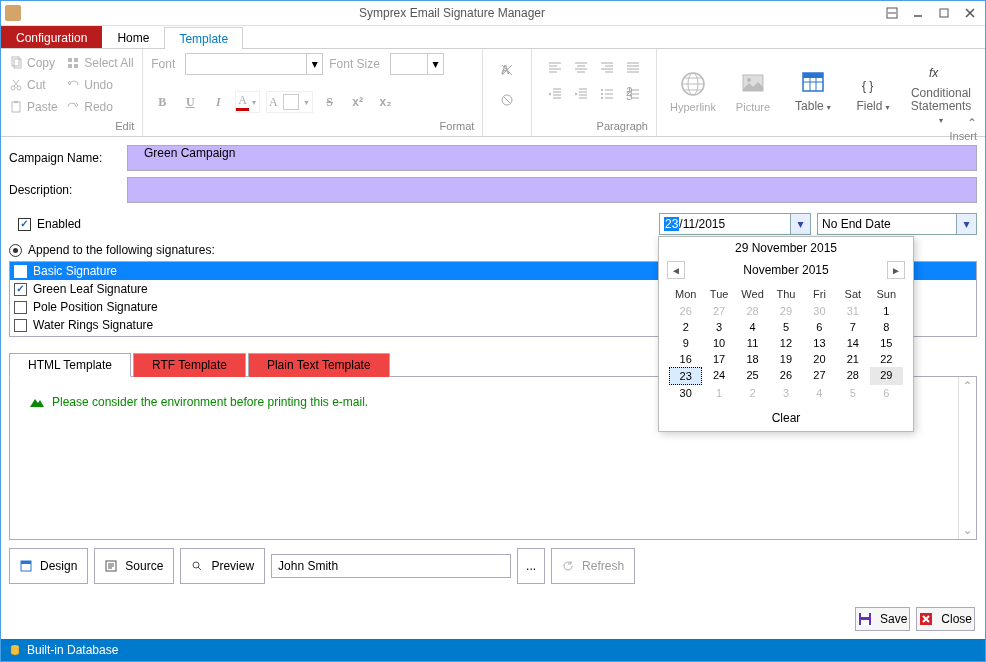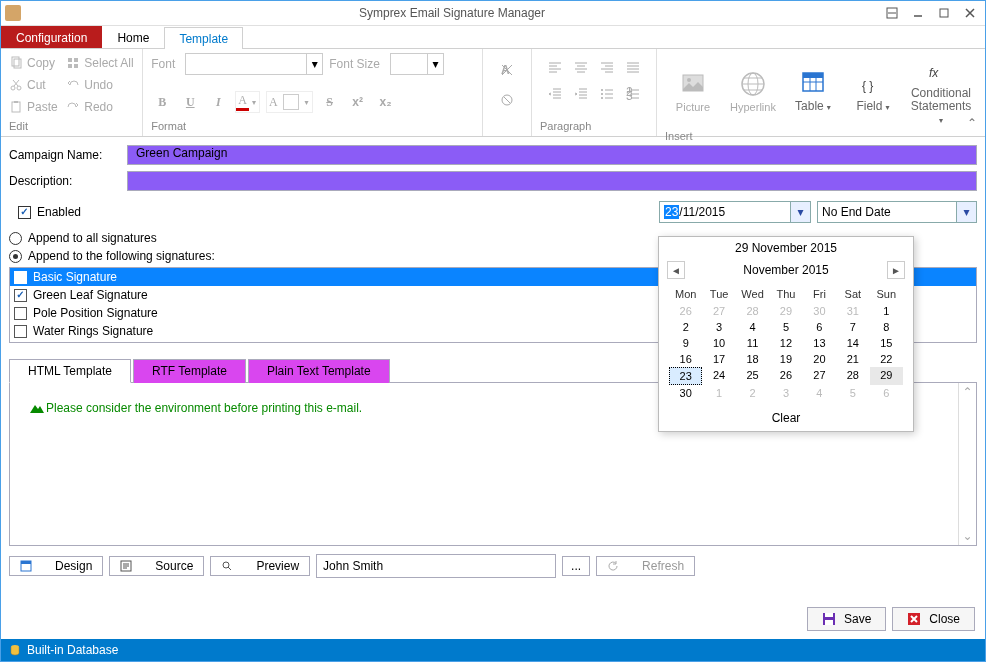--- a/index.html
+++ b/index.html
@@ -8,21 +8,21 @@
 .title-icon{width:16px;height:16px;background:#d4a568;margin-right:6px;border-radius:2px}
 .title-text{flex:1;text-align:center;color:#555}
 .win-btn{width:22px;height:18px;display:flex;align-items:center;justify-content:center;color:#555;cursor:pointer;margin-left:4px}
 .win-btn svg{width:12px;height:12px}
 .menubar{height:23px;display:flex;align-items:stretch;background:#fff;border-bottom:1px solid #d0d0d0}
 .menu-tab{padding:0 14px;display:flex;align-items:center;cursor:pointer;border:1px solid transparent;border-bottom:none}
 .menu-tab.config{background:#b91c1c;color:#fff}
 .menu-tab.active{border-color:#d0d0d0;background:#fff;color:#007acc;position:relative;top:1px}
 .ribbon{height:88px;background:#fff;display:flex;border-bottom:1px solid #d0d0d0;position:relative}
 .ribbon-group{border-right:1px solid #e0e0e0;padding:4px 8px;display:flex;flex-direction:column;justify-content:space-between}
-.group-label{text-align:left;color:#888;font-size:11px;padding-top:2px}
+.group-label{text-align:right;color:#888;font-size:11px;padding-top:2px}
 .edit-grid{display:grid;grid-template-columns:auto auto;gap:2px 8px}
 .edit-item{display:flex;align-items:center;gap:4px;color:#aaa;height:20px}
 .edit-item svg{width:14px;height:14px}
 .format-top{display:flex;align-items:center;gap:6px;margin-bottom:16px}
 .format-bottom{display:flex;align-items:center;gap:6px}
 .combo{display:flex;align-items:center;border:1px solid #ccc;height:22px;background:#fff}
 .combo-label{color:#aaa;margin-right:4px}
 .combo-box{width:120px;height:20px}
 .combo-arrow{width:16px;height:100%;display:flex;align-items:center;justify-content:center;border-left:1px solid #ccc}
 .fmt-btn{width:22px;height:22px;display:flex;align-items:center;justify-content:center;color:#aaa;font-weight:bold;cursor:pointer}
@@ -32,52 +32,52 @@
 .para-btn{display:flex;align-items:center;justify-content:center;color:#aaa}
 .insert-items{display:flex;gap:4px}
 .insert-btn{display:flex;flex-direction:column;align-items:center;justify-content:center;width:56px;color:#666;cursor:pointer;padding:2px 4px}
 .insert-btn.gray{color:#aaa}
 .insert-btn svg{width:30px;height:30px;margin-bottom:2px}
 .insert-btn .lbl{font-size:11px;text-align:center;line-height:1.1}
 .collapse-arrow{position:absolute;right:8px;bottom:6px;color:#777;cursor:pointer}
 .content{padding:8px;background:#fff}
 .form-row{display:flex;align-items:center;margin-bottom:6px}
 .form-label{width:118px;color:#000000}
-.form-input{flex:1;height:20px;border:1px solid #aab;padding:0 8px;background:#8b5cf6}
+.form-input{flex:1;height:26px;border:1px solid #aab;padding:0 16px;background:#c4b5fd}
 .check-row{display:flex;align-items:center;margin:8px 9px}
 .checkbox{width:13px;height:13px;border:1px solid #333;margin-right:6px;display:flex;align-items:center;justify-content:center;background:#fff}
 .checkbox.checked::after{content:"✓";font-size:10px;color:#1a5fb4;font-weight:bold;line-height:1}
 .radio{width:13px;height:13px;border:1px solid #333;border-radius:50%;margin-right:6px;display:flex;align-items:center;justify-content:center;background:#fff}
 .radio.checked::after{content:"";width:5px;height:5px;background:#333;border-radius:50%}
 .date-combo{display:flex;align-items:center;height:22px;border:1px solid #8aa;background:#fff}
 .date-text{width:130px;padding:0 4px}
 .date-text .sel{background:#0a84ff;color:#fff;padding:0 1px}
 .date-arrow{width:20px;height:100%;background:#e7efff;border-left:1px solid #8aa;display:flex;align-items:center;justify-content:center;cursor:pointer;color:#2a4aa3}
 .radio-row{display:flex;align-items:center;margin:4px 0}
 .listbox{border:1px solid #aab;background:#fff;margin:4px 0 15px 0;height:76px;overflow:hidden}
 .list-item{display:flex;align-items:center;padding:1px 4px;height:18px}
 .list-item.selected{background:#0a84ff;color:#fff}
 .list-check{width:13px;height:13px;border:1px solid #555;margin-right:6px;background:#fff;display:flex;align-items:center;justify-content:center}
 .list-item.selected .list-check{border-color:#fff}
 .list-check.checked::after{content:"✓";font-size:10px;color:#1a5fb4;font-weight:bold;line-height:1}
 .tmpl-tabs{display:flex;margin-top:12px;border-bottom:1px solid #aab}
-.tmpl-tab{padding:4px 18px;border:1px solid #aab;border-bottom:none;background:#d946ef;margin-right:2px;cursor:pointer;position:relative;top:1px}
+.tmpl-tab{padding:4px 18px;border:1px solid #aab;border-bottom:none;background:#ef4444;margin-right:2px;cursor:pointer;position:relative;top:1px}
 .tmpl-tab.active{background:#fff;border-bottom:1px solid #fff}
 .editor{border:1px solid #aab;border-top:none;height:163px;background:#fff;padding:18px;display:flex;position:relative}
 .editor-content{flex:1}
-.env-line{display:flex;align-items:flex-start;color:#078a00;}
+.env-line{display:flex;align-items:flex-start;color:#078a00;gap:6px}
 .env-icon{width:18px;height:14px}
 .editor-scroll{width:18px;border-left:1px solid #ddd;display:flex;flex-direction:column;justify-content:space-between;align-items:center;color:#aaa;padding:2px 0;margin:-18px -18px -18px 0}
 .bottom-toolbar{display:flex;align-items:center;gap:6px;margin-top:8px}
-.tb-btn{display:flex;align-items:center;gap:23px;height:20px;border:1px solid #aab;background:#fff;padding:0 10px;cursor:pointer}
+.tb-btn{display:flex;align-items:center;gap:8px;height:36px;border:1px solid #aab;background:#fff;padding:0 10px;cursor:pointer}
 .tb-btn.gray{color:#999}
 .tb-btn svg{width:12px;height:12px}
 .name-box{height:24px;border:1px solid #aab;padding:0 6px;width:240px;display:flex;align-items:center}
 .footer-btns{position:absolute;right:10px;bottom:30px;display:flex;gap:6px}
-.footer-btn{display:flex;align-items:center;gap:8px;height:24px;border:1px solid #aab;background:#f6f6f6;padding:0 14px;cursor:pointer}
+.footer-btn{display:flex;align-items:center;gap:8px;height:24px;border:1px solid #aab;background:#f6f6f6;padding:0 2px;cursor:pointer}
 .footer-btn svg{width:14px;height:14px}
 .statusbar{position:absolute;bottom:0;left:0;right:0;height:22px;background:#007acc;color:#fff;display:flex;align-items:center;padding:0 8px;gap:6px}
 .statusbar svg{width:12px;height:12px}
 .calendar{position:absolute;top:235px;left:657px;width:256px;background:#fff;border:1px solid #bbb;box-shadow:2px 2px 8px rgba(0,0,0,.2);z-index:100}
 .cal-header{text-align:center;padding:4px 0;font-size:12px}
 .cal-nav{display:flex;align-items:center;justify-content:space-between;padding:2px 8px}
 .cal-nav-btn{width:18px;height:18px;border:1px solid #ccc;display:flex;align-items:center;justify-content:center;cursor:pointer;font-size:10px;color:#555}
 .cal-month{font-size:12px}
 .cal-grid{display:grid;grid-template-columns:repeat(7,1fr);text-align:center;padding:4px 10px}
 .cal-dow{font-size:11px;color:#333;padding:3px 0}
@@ -278,33 +278,33 @@
           </svg>
         </div>
     </div>
     <div class="group-label">Paragraph</div>
   </div>
 
   <div class="ribbon-group" style="flex:1;border-right:none">
     <div class="insert-items">
       <div class="insert-btn gray">
           <svg viewBox="0 0 30 30">
+            <circle cx="15" cy="15" r="11" fill="none" stroke="#bbb" stroke-width="1.5"></circle>
+            <ellipse cx="15" cy="15" rx="5" ry="11" fill="none" stroke="#bbb"></ellipse>
+            <path d="M4 15h22M6 9h18M6 21h18" stroke="#bbb"></path>
+          </svg>
+          <span class="lbl">Hyperlink</span>
+        </div>
+      <div class="insert-btn gray">
+          <svg viewBox="0 0 30 30">
             <rect x="5" y="6" width="20" height="16" fill="#ddd" stroke="#bbb"></rect>
             <circle cx="11" cy="11" r="2" fill="#bbb"></circle>
             <path d="M5 20l6-6 4 4 5-5 5 5v4H5z" fill="#bbb"></path>
           </svg>
           <span class="lbl">Picture</span>
-        </div>
-      <div class="insert-btn gray">
-          <svg viewBox="0 0 30 30">
-            <circle cx="15" cy="15" r="11" fill="none" stroke="#bbb" stroke-width="1.5"></circle>
-            <ellipse cx="15" cy="15" rx="5" ry="11" fill="none" stroke="#bbb"></ellipse>
-            <path d="M4 15h22M6 9h18M6 21h18" stroke="#bbb"></path>
-          </svg>
-          <span class="lbl">Hyperlink</span>
         </div>
       <div class="insert-btn">
           <svg viewBox="0 0 30 30">
             <rect x="5" y="5" width="20" height="18" fill="none" stroke="#2a75d1" stroke-width="1.5"></rect>
             <rect x="5" y="5" width="20" height="5" fill="#2a75d1"></rect>
             <path d="M12 5v18M18 5v18M5 14h20" stroke="#2a75d1"></path>
           </svg>
           <span class="lbl"><span>Table</span> <span style="font-size:8px">▾</span></span>
         </div>
       <div class="insert-btn">
@@ -345,24 +345,20 @@
         <div class="date-text"><span class="sel">23</span><span>/11/2015</span></div>
         <div class="date-arrow">▾</div>
       </div>
       <div class="date-combo" style="width:160px">
         <div class="date-text" style="width:138px">No End Date</div>
         <div class="date-arrow">▾</div>
       </div>
     </div>
   </div>
 
-  <div class="radio-row">
-    <div class="radio"></div>
-    <span>Append to all signatures</span>
-  </div>
   <div class="radio-row">
     <div class="radio checked"></div>
     <span>Append to the following signatures:</span>
   </div>
 
   <div class="listbox" id="sig-list">
       <div class="list-item selected">
         <div class="list-check"></div>
         <span>Basic Signature</span>
       </div>

